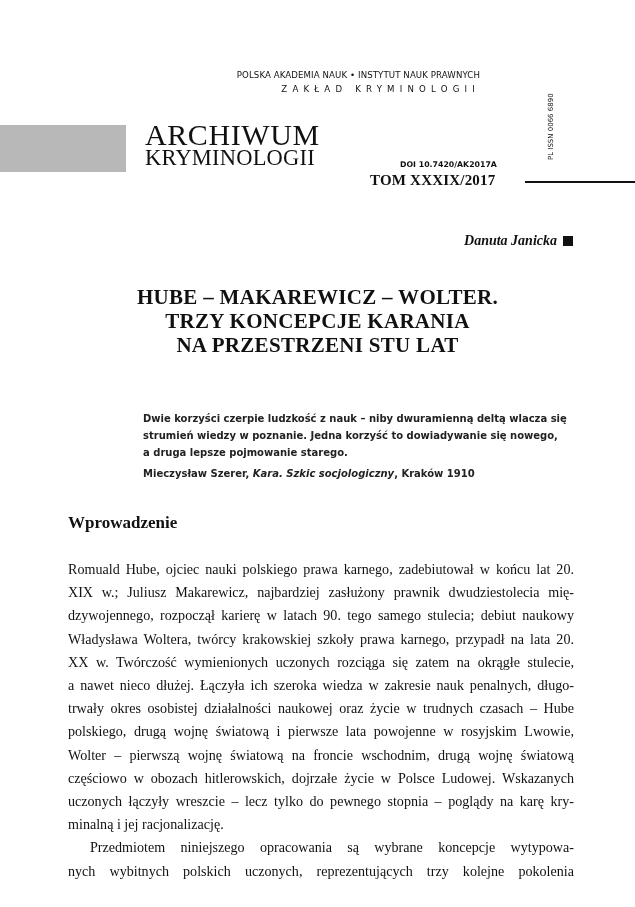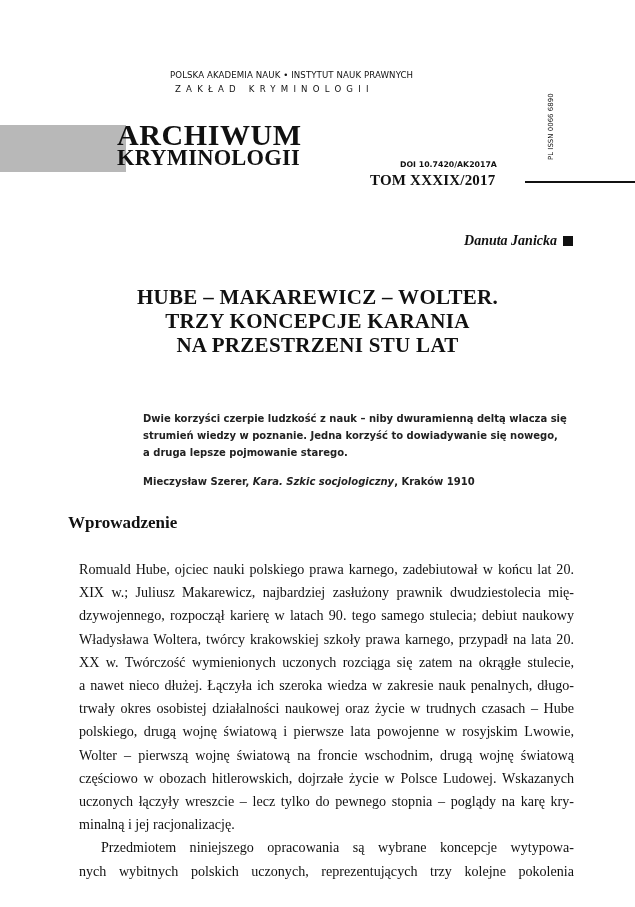--- a/index.html
+++ b/index.html
@@ -1,47 +1,47 @@
 <!DOCTYPE html>
 <html><head>
   <meta charset="utf-8">
   <style>
     html, body { margin: 0; padding: 0; }
     body {
       width: 635px; height: 907px; background: #ffffff; position: relative; overflow: hidden;
       font-family: "Liberation Serif", "DejaVu Serif", serif; color: #111;
     }
     .inst {
-      position: absolute; top: 68px; left: 170px; width: 316px; text-align: left;
+      position: absolute; top: 68px; left: 164px; width: 316px; text-align: right;
       font-family: "DejaVu Sans", sans-serif; font-size: 8.6px; color: #111; line-height: 14px;
     }
     .inst .l1 { letter-spacing: 0.1px; }
     .inst .l2 { letter-spacing: 5.2px; padding-left: 5px; }
     .issn {
       position: absolute; left: 547px; top: 60px; width: 12px; height: 100px;
       font-family: "DejaVu Sans", sans-serif; font-size: 7px; color: #111;
       writing-mode: vertical-rl; transform: rotate(180deg); white-space: nowrap; text-align: left;
     }
     .gray-block { position: absolute; left: 0; top: 125px; width: 126px; height: 47px; background: #b8b8b8; }
-    .logo { position: absolute; left: 117px; top: 120px; line-height: 1; font-weight: bold; }
+    .logo { position: absolute; left: 145px; top: 120px; line-height: 1; }
     .logo .a { font-size: 30px; letter-spacing: 0.6px; font-family: "Liberation Serif", serif; display: block; height: 27px; }
     .logo .k { font-size: 22.5px; letter-spacing: 0.2px; font-family: "Liberation Serif", serif; display: block; }
     .doi { position: absolute; left: 400px; top: 160px; font-family: "DejaVu Sans", sans-serif; font-size: 7.8px; font-weight: bold; color: #111; }
     .tom { position: absolute; left: 370px; top: 172px; font-size: 15px; font-weight: bold; letter-spacing: 0.2px; }
     .tom-line { position: absolute; left: 525px; top: 181px; width: 110px; height: 2px; background: #111; }
     .author { position: absolute; right: 62px; top: 233px; font-size: 14px; font-style: italic; font-weight: bold; display: flex; align-items: center; gap: 6px; }
     .author .sq { display: inline-block; width: 10px; height: 10px; background: #111; }
     .title { position: absolute; left: 60px; width: 515px; top: 285px; text-align: center; font-size: 21px; font-weight: bold; line-height: 24px; letter-spacing: 0.3px; }
     .quote { position: absolute; right: 62px; top: 410px; width: 430px; text-align: left; font-family: "DejaVu Sans", sans-serif; font-size: 10px; line-height: 17px; color: #222; font-weight: bold; }
-    .quote .src { margin-top: 12px; }
+    .quote .src { margin-top: 4px; }
     .quote i { font-style: italic; }
     .section { position: absolute; left: 68px; top: 513px; font-size: 17px; font-weight: bold; text-align: right; }
     .body { position: absolute; left: 68px; width: 506px; top: 558px; font-size: 14.1px; line-height: 23.2px; text-align: justify; color: #111; }
     .body p { margin: 0; text-align-last: left; }
-    .body .line { display: block; text-align: justify; text-align-last: justify; white-space: nowrap; margin-left: 11px; }
+    .body .line { display: block; text-align: justify; text-align-last: justify; white-space: nowrap; }
     .body .line.last { text-align-last: left; }
     .body .indent { padding-left: 22px; }
   </style>
 </head>
 <body>
 
 <div class="inst">
   <div class="l1">POLSKA AKADEMIA NAUK • INSTYTUT NAUK PRAWNYCH</div>
   <div class="l2">ZAKŁAD KRYMINOLOGII</div>
 </div>

